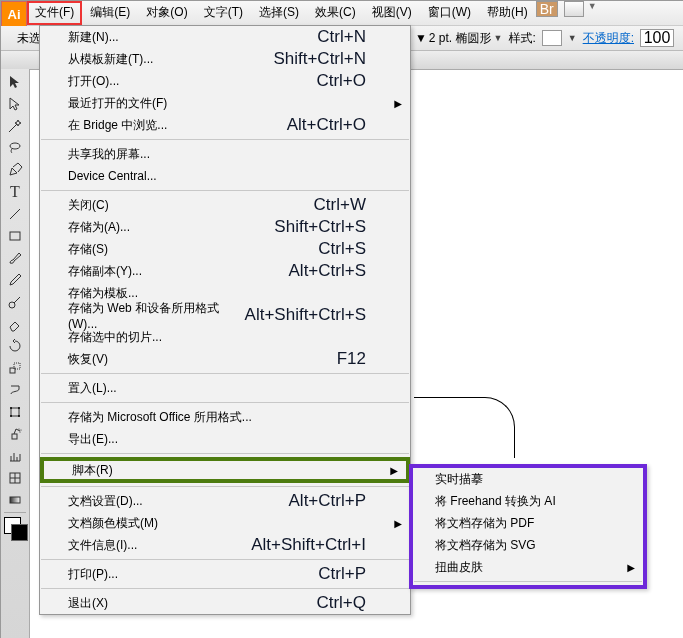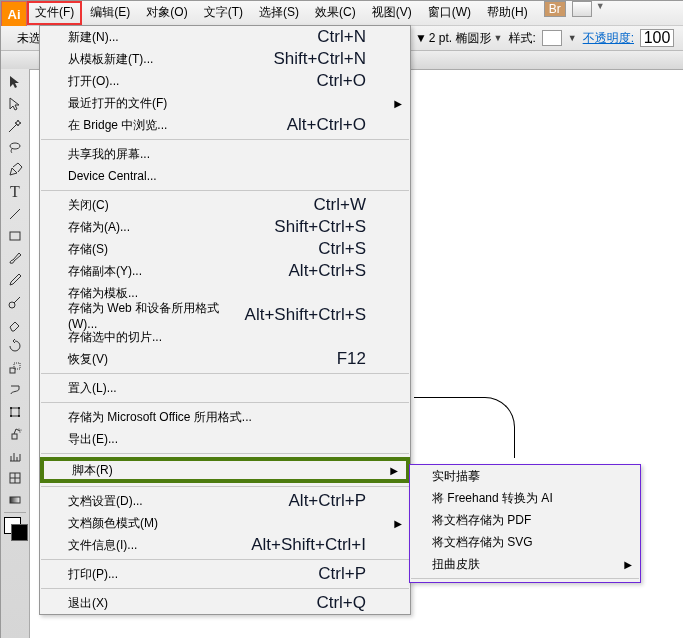--- a/index.html
+++ b/index.html
@@ -1,21 +1,21 @@
 <!DOCTYPE html>
 <html><head>
 <meta charset="utf-8">
 <style>
 body{margin:0;font-family:"Microsoft YaHei",SimSun,sans-serif;font-size:12px;background:#fff;overflow:hidden}
 .app{width:683px;height:638px;border:1px solid #999;position:relative;background:#fff}
 .menubar{height:24px;background:linear-gradient(#f8f8f8,#e8e8e8);border-bottom:1px solid #ccc;display:flex;}
 .app-icon{width:24px;height:24px;background:#ff8c00;color:#fff;font-weight:bold;font-size:13px;display:flex;align-items:center;justify-content:center;border:1px solid #c66}
 .menu-item{padding:3px 8px;cursor:pointer}
 .menu-item.open{border:2px solid #e33;padding:1px 6px}
-.menu-br{width:20px;height:14px;background:#c96;margin-left:8px;border:1px solid #999;font-size:12px;display:flex;align-items:center;justify-content:center;color:#fff}
+.menu-br{width:20px;height:14px;background:#c96;border:1px solid #999;font-size:14px;display:flex;align-items:center;justify-content:center;color:#fff}
 .menu-grid{width:18px;height:14px;background:linear-gradient(#fff,#ddd);border:1px solid #999;margin-left:6px}
 .menu-down{margin-left:4px;font-size:9px;color:#666}
 
 .optbar{height:24px;background:linear-gradient(#f4f4f4,#e4e4e4);border-bottom:1px solid #bbb;display:flex;align-items:center;font-size:12px;position:relative}
 .optbar .lbl{margin-left:16px}
 .opt-right{position:absolute;right:10px;display:flex;align-items:center;gap:6px}
 .opt-right .dot{display:inline-flex;align-items:center;gap:2px}
 .opt-right .swatch{width:18px;height:14px;border:1px solid #999;background:#fff}
 .opt-right .arrow{font-size:9px;color:#444}
 .opt-right .link{color:#06c;text-decoration:underline;cursor:pointer}
@@ -32,21 +32,21 @@
 .sw2{position:absolute;left:8px;top:8px;width:15px;height:15px;background:#000;border:1px solid #666}
 
 .dropdown{position:absolute;left:38px;top:24px;width:370px;background:#f2f2f2;border:1px solid #979797;box-shadow:2px 2px 4px rgba(0,0,0,.2);z-index:10}
 .dd-row{display:flex;align-items:center;height:22px;padding:0 44px 0 28px;cursor:pointer;position:relative}
 .dd-row.hl{border:4px solid #4d7c0f;height:18px}
 .dd-label{flex:1}
 .dd-shortcut{color:#0f172a;font-size:17px}
 .dd-arrow{position:absolute;right:8px;font-size:10px}
 .dd-sep{height:1px;background:#c8c8c8;margin:3px 1px}
 
-.submenu{position:absolute;left:408px;top:463px;width:230px;background:#f2f2f2;border:1px solid #6d28d9;box-shadow:2px 2px 4px rgba(0,0,0,.2);z-index:11}
+.submenu{position:absolute;left:408px;top:463px;width:230px;background:#f2f2f2;border:4px solid #6d28d9;box-shadow:2px 2px 4px rgba(0,0,0,.2);z-index:11}
 .submenu .dd-row{padding:0 20px 0 22px}
 .submenu .dd-row.hl2{border:2px solid #e33;height:18px;margin:1px}
 .submenu .hl2 .dd-shortcut{margin-right:6px}
 
 .canvas-shape{position:absolute;left:413px;top:396px;width:100px;height:60px;border-top:1px solid #000;border-right:1px solid #000;border-top-right-radius:30px}
 </style>
 </head>
 <body>
 
 <div class="app">

